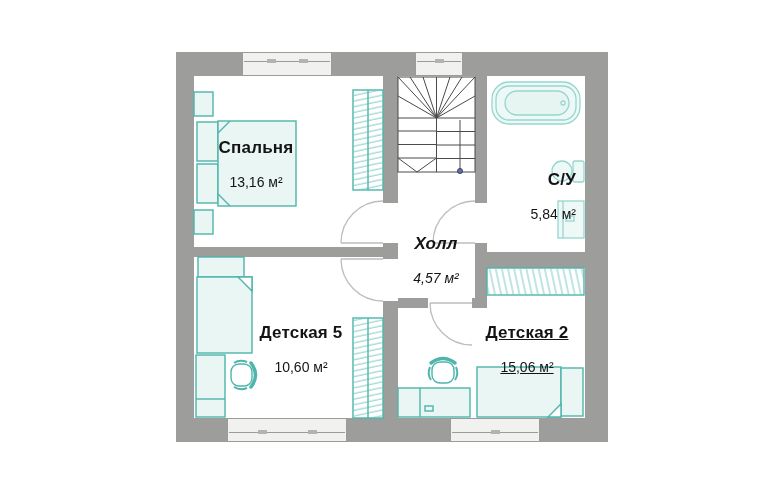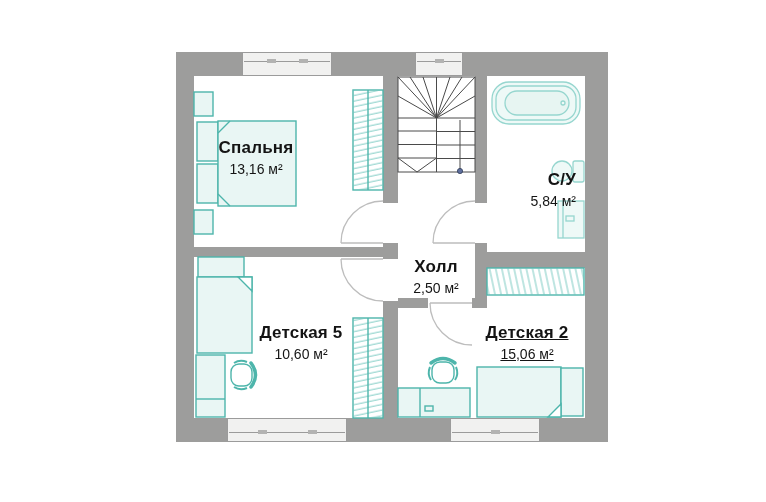--- a/index.html
+++ b/index.html
@@ -5,21 +5,21 @@
   html,body{margin:0;padding:0;background:#ffffff;}
   .plan{position:relative;width:714px;height:502px;background:#fff;
         font-family:"Liberation Sans",sans-serif;overflow:hidden;}
   .wall{position:absolute;background:#9d9d9c;}
   .window{position:absolute;background:#f1f1f0;border:1px solid #9b9b9b;box-sizing:border-box;}
   .window .wline{position:absolute;left:1px;right:1px;height:1px;background:#9b9b9b;}
   .window .wtick{position:absolute;width:9px;height:4px;background:#b3b3b2;}
   .svg-layer{position:absolute;left:0;top:0;}
   .room-label{position:absolute;text-align:center;color:#141414;}
   .room-name{font-weight:bold;font-size:17px;letter-spacing:.2px;line-height:1.15;}
-  .room-area{font-size:14px;margin-top:3px;}
+  .room-area{font-size:14px;margin-top:16px;}
 </style>
 </head>
 <body>
 
 <div class="plan">
 
   <div class="wall" style="left:176px;top:52px;width:432px;height:24px;"></div>
   <div class="wall" style="left:176px;top:52px;width:18px;height:390px;"></div>
   <div class="wall" style="left:585px;top:52px;width:23px;height:390px;"></div>
   <div class="wall" style="left:176px;top:418px;width:432px;height:24px;"></div>
@@ -175,23 +175,23 @@
   </svg>
 
   <div class="room-label" style="left:186px;top:138px;width:140px;">
     <div class="room-name">Спальня</div>
     <div class="room-area">13,16 м²</div>
   </div>
   <div class="room-label" style="left:476px;top:170px;width:100px;text-align:right;">
     <div class="room-name">С/У</div>
     <div class="room-area">5,84 м²</div>
   </div>
-  <div class="room-label" style="left:386px;top:257px;width:100px;">
+  <div class="room-label" style="left:386px;top:234px;width:100px;font-style:italic;">
     <div class="room-name">Холл</div>
-    <div class="room-area">2,50 м²</div>
+    <div class="room-area">4,57 м²</div>
   </div>
   <div class="room-label" style="left:231px;top:323px;width:140px;">
     <div class="room-name">Детская 5</div>
     <div class="room-area">10,60 м²</div>
   </div>
   <div class="room-label" style="left:457px;top:323px;width:140px;text-decoration:underline;">
     <div class="room-name">Детская 2</div>
     <div class="room-area">15,06 м²</div>
   </div>
 

